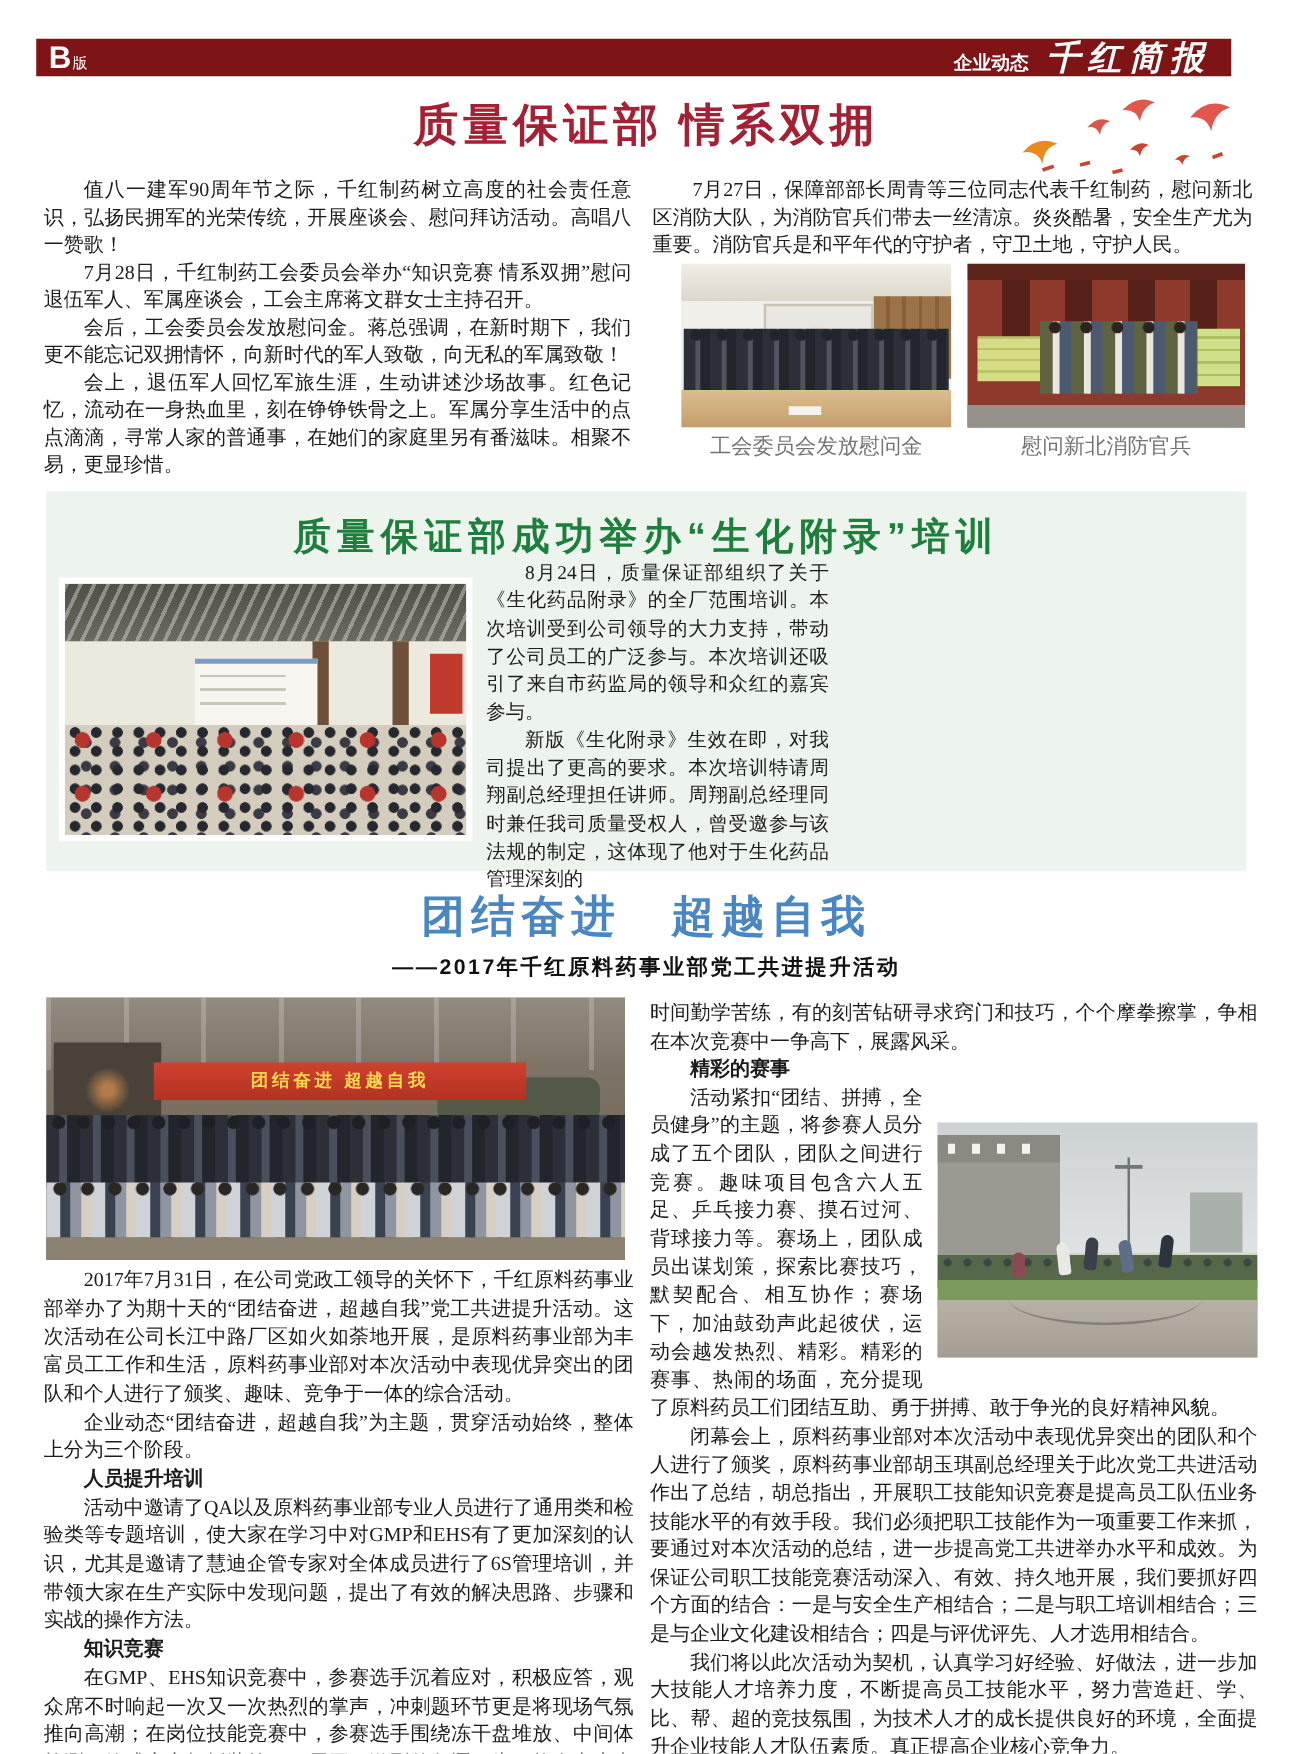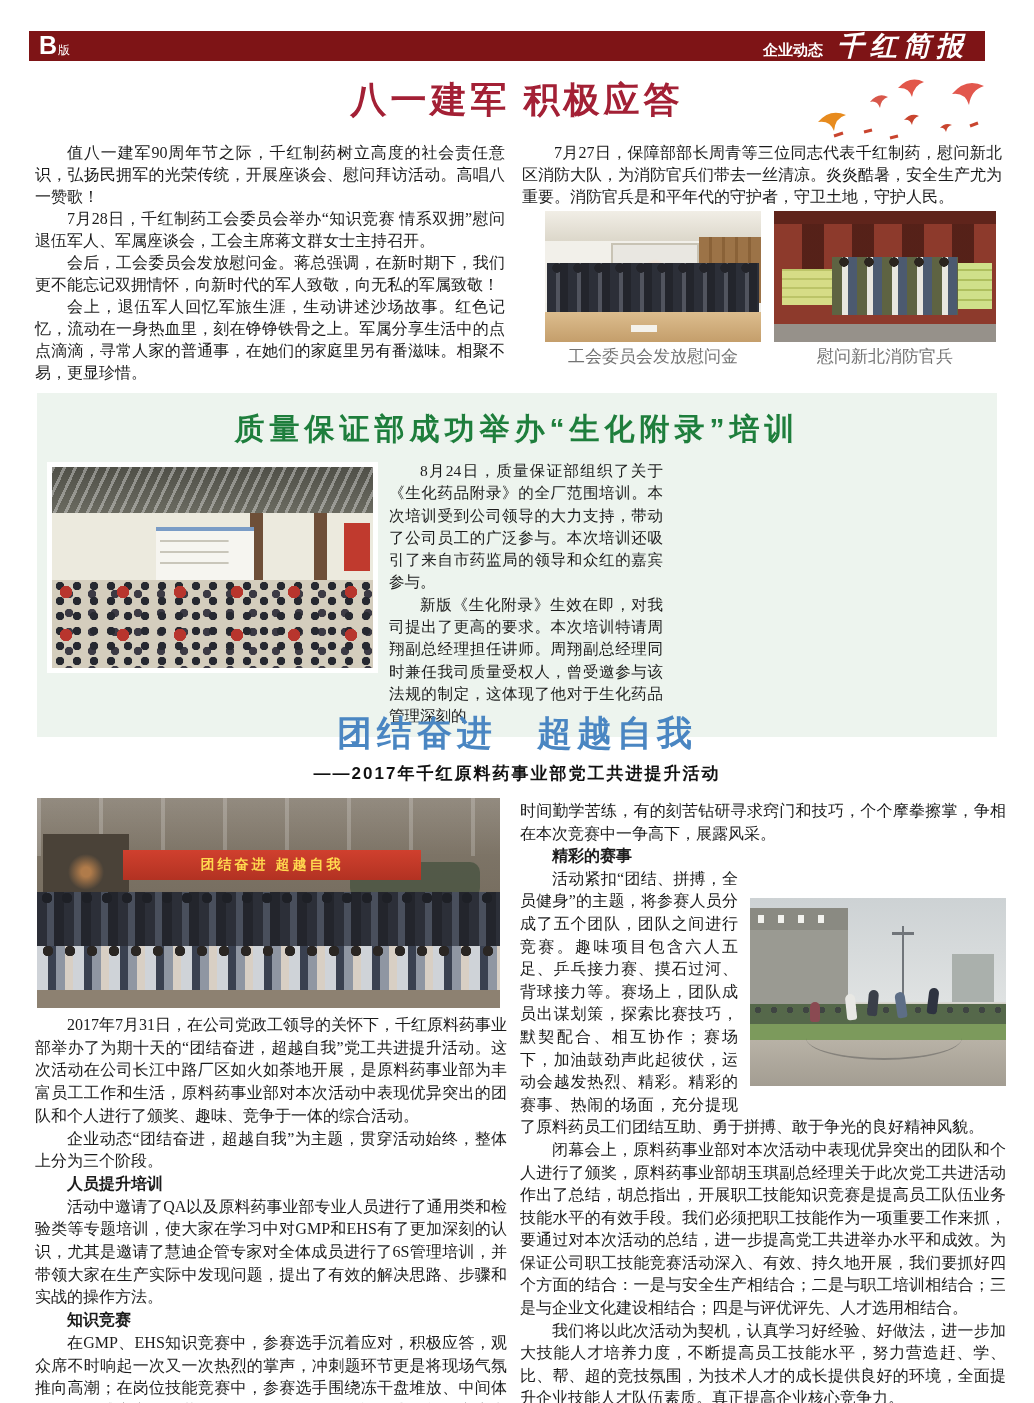--- a/index.html
+++ b/index.html
@@ -62,21 +62,21 @@
   .pb-boxes-r{right:4px;top:52px;width:36px;height:46px;
      background:repeating-linear-gradient(0deg,#cfe08a 0 8px,#aebf5e 8px 10px);}
   .pb-people{left:58px;top:46px;width:126px;height:58px;
      background-image:
        radial-gradient(circle 4.5px at 12px 5px,#2b241e 4.5px,transparent 5px),
        repeating-linear-gradient(90deg,#5e6342 0 10px,#e8e6df 10px 16px,#4c5a70 16px 25px);
      background-size:25px 100%,25px 100%;background-repeat:repeat-x;}
   .pb-ground{left:0;right:0;bottom:0;height:18px;background:#96918a;}
 
   
-  .greenbox{position:absolute;left:37px;top:393px;width:960px;height:344px;background:#edf4ee;}
+  .greenbox{position:absolute;left:37px;top:393px;width:960px;height:304px;background:#edf4ee;}
   .t2{position:absolute;left:0;right:0;top:16px;margin:0;text-align:center;
       font-family:"Liberation Sans",sans-serif;font-size:30px;font-weight:bold;
       color:#1e7e3c;letter-spacing:5px;}
   .photoC{left:10px;top:69px;width:331px;height:211px;border:5px solid #fff;
       box-sizing:border-box;background:#ece9dd;}
   .pc-ceiling{left:0;right:0;top:0;height:46px;background-color:#6a6a60;
       background-image:repeating-linear-gradient(115deg,rgba(255,255,255,.35) 0 3px,transparent 3px 10px),
       linear-gradient(rgba(0,0,0,.25),rgba(0,0,0,0));}
   .pc-wall{left:0;right:0;top:46px;height:80px;background:#eceade;}
   .pc-pill1,.pc-pill2{top:46px;width:13px;height:80px;background:#6e4f38;}
@@ -85,21 +85,21 @@
       border-top:4px solid #7a9cc6;
       background-image:repeating-linear-gradient(0deg,transparent 0 9px,#c9c6ba 9px 11px);
       background-size:70% 60%;background-position:15% 30%;background-repeat:no-repeat;}
   .pc-banner{right:3px;top:56px;width:26px;height:48px;background:#c03a2e;}
   .pc-crowd{left:0;right:0;bottom:0;height:88px;background-color:#d4cdbd;
       background-image:
         radial-gradient(circle 6px at 14px 12px,#b8352d 6px,transparent 6.5px),
         radial-gradient(circle 4px at 8px 6px,#262830 4px,transparent 4.5px),
         radial-gradient(circle 4px at 17px 14px,#3c3a44 4px,transparent 4.5px);
       background-size:57px 43px,17px 15px,23px 19px;}
-  .a2-col1{left:352px;top:67px;width:274px;font-size:15.5px;line-height:22.3px;}
+  .a2-col1{left:352px;top:55px;width:274px;font-size:15.5px;line-height:22.3px;}
   .a2-col2{left:638px;top:67px;width:296px;font-size:15.5px;line-height:22.3px;}
   .a2-col2 p.noind{text-indent:0;}
   .byline{text-align:right;padding-right:1.2em;margin-top:2px;}
 
   
   .t3{position:absolute;left:0;right:0;top:710px;margin:0;text-align:center;
       font-size:35px;font-weight:bold;color:#4a86c2;letter-spacing:5px;}
   .t3sub{position:absolute;left:0;right:0;top:762px;text-align:center;
       font-family:"Liberation Sans",sans-serif;font-size:17px;font-weight:bold;
       letter-spacing:2px;color:#111;}
@@ -170,21 +170,21 @@
     <div class="edition">
       <span class="ed-b">B</span>
       <span class="ed-s">版</span>
     </div>
     <div class="mast-right">
       <span class="mast-cat">企业动态</span>
       <span class="mast-title">千红简报</span>
     </div>
   </div>
 
-  <h1 class="t1">八一建军 积极应答</h1>
+  <h1 class="t1">质量保证部 情系双拥</h1>
   <svg class="doves" viewBox="0 0 200 66">
     <path fill="#e78b1e" d="M18 46 q12 -14 28 -7 q-11 3 -12 16 q-4 -11 -16 -9 z"></path>
     <path fill="#d8574a" d="M70 26 q8 -10 18 -5 q-7 2 -8 11 q-3 -8 -10 -6 z"></path>
     <path fill="#e2574a" d="M98 12 q12 -13 26 -6 q-10 3 -12 15 q-3 -10 -14 -9 z"></path>
     <path fill="#e2574d" d="M152 18 q14 -17 32 -8 q-13 4 -15 19 q-4 -13 -17 -11 z"></path>
     <path fill="#c9452f" d="M104 44 q7 -8 15 -4 q-6 2 -7 9 q-2 -6 -8 -5 z"></path>
     <path fill="#c9452f" d="M140 52 q5 -6 12 -3 q-5 1 -6 7 q-2 -5 -6 -4 z"></path>
     <path stroke="#c9452f" stroke-width="3" d="M34 60 l9 -3"></path>
     <path stroke="#c9452f" stroke-width="3" d="M64 56 l8 -2"></path>
     <path stroke="#c9452f" stroke-width="3" d="M90 62 l8 -2"></path>

